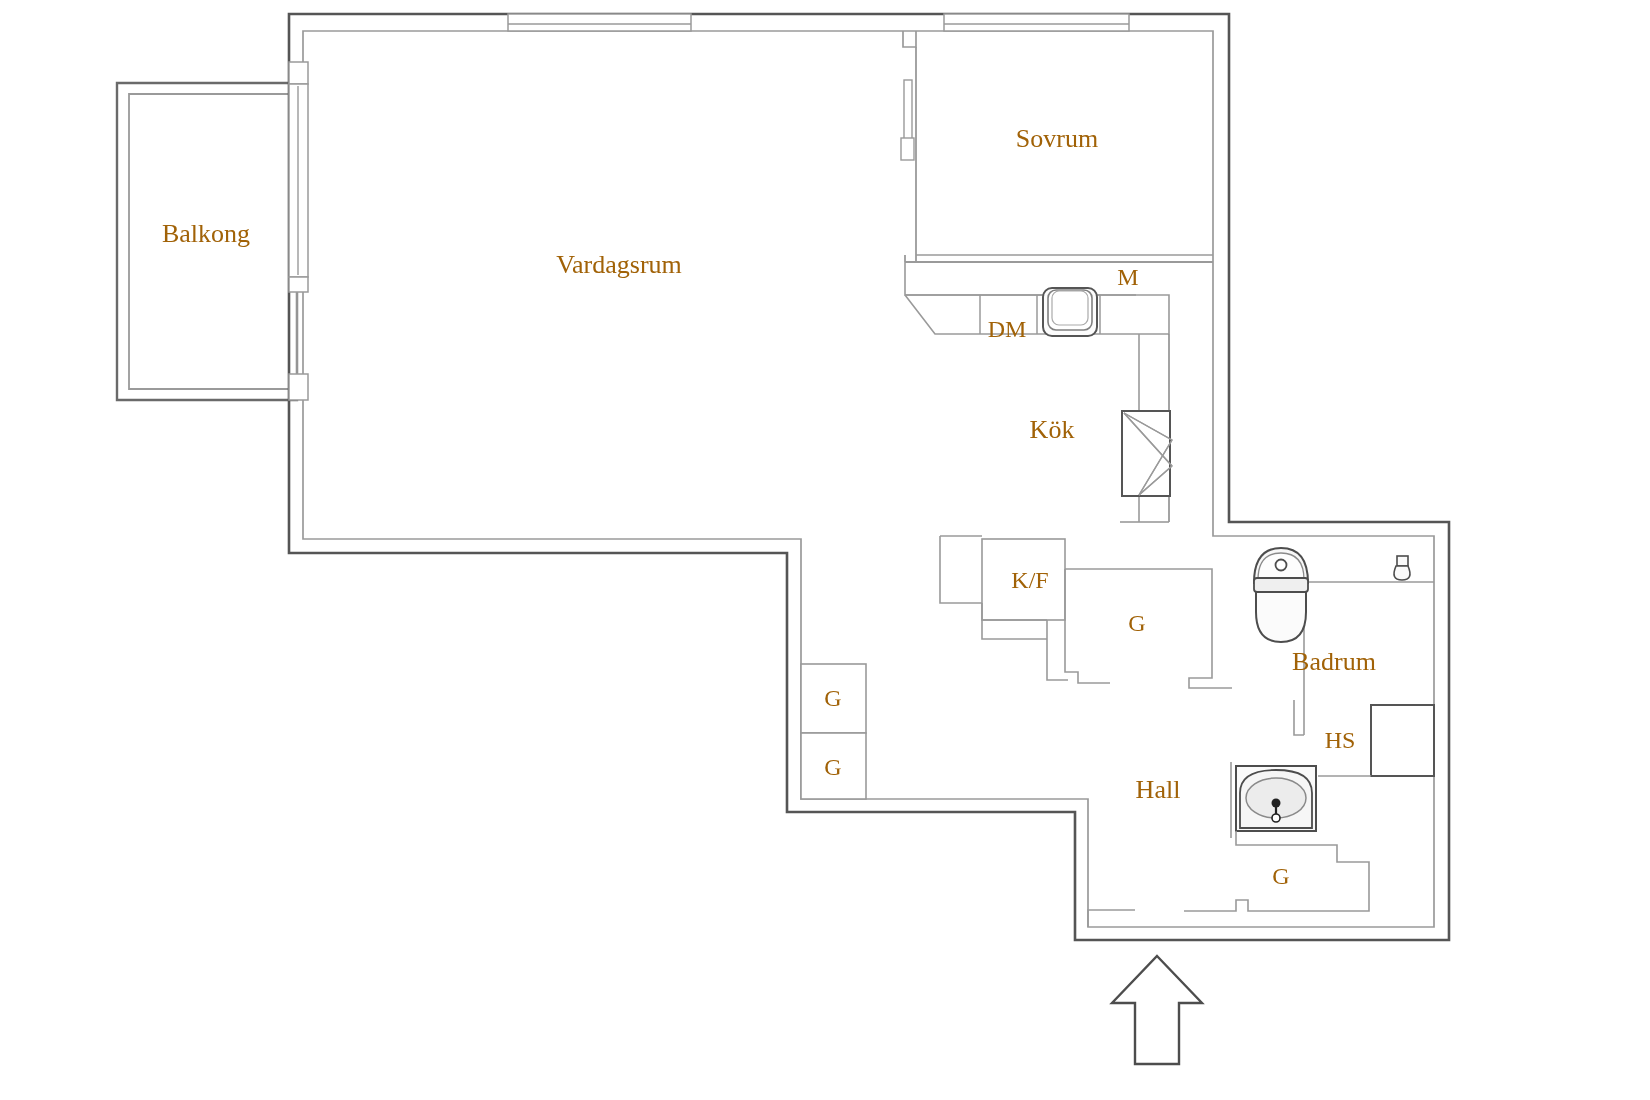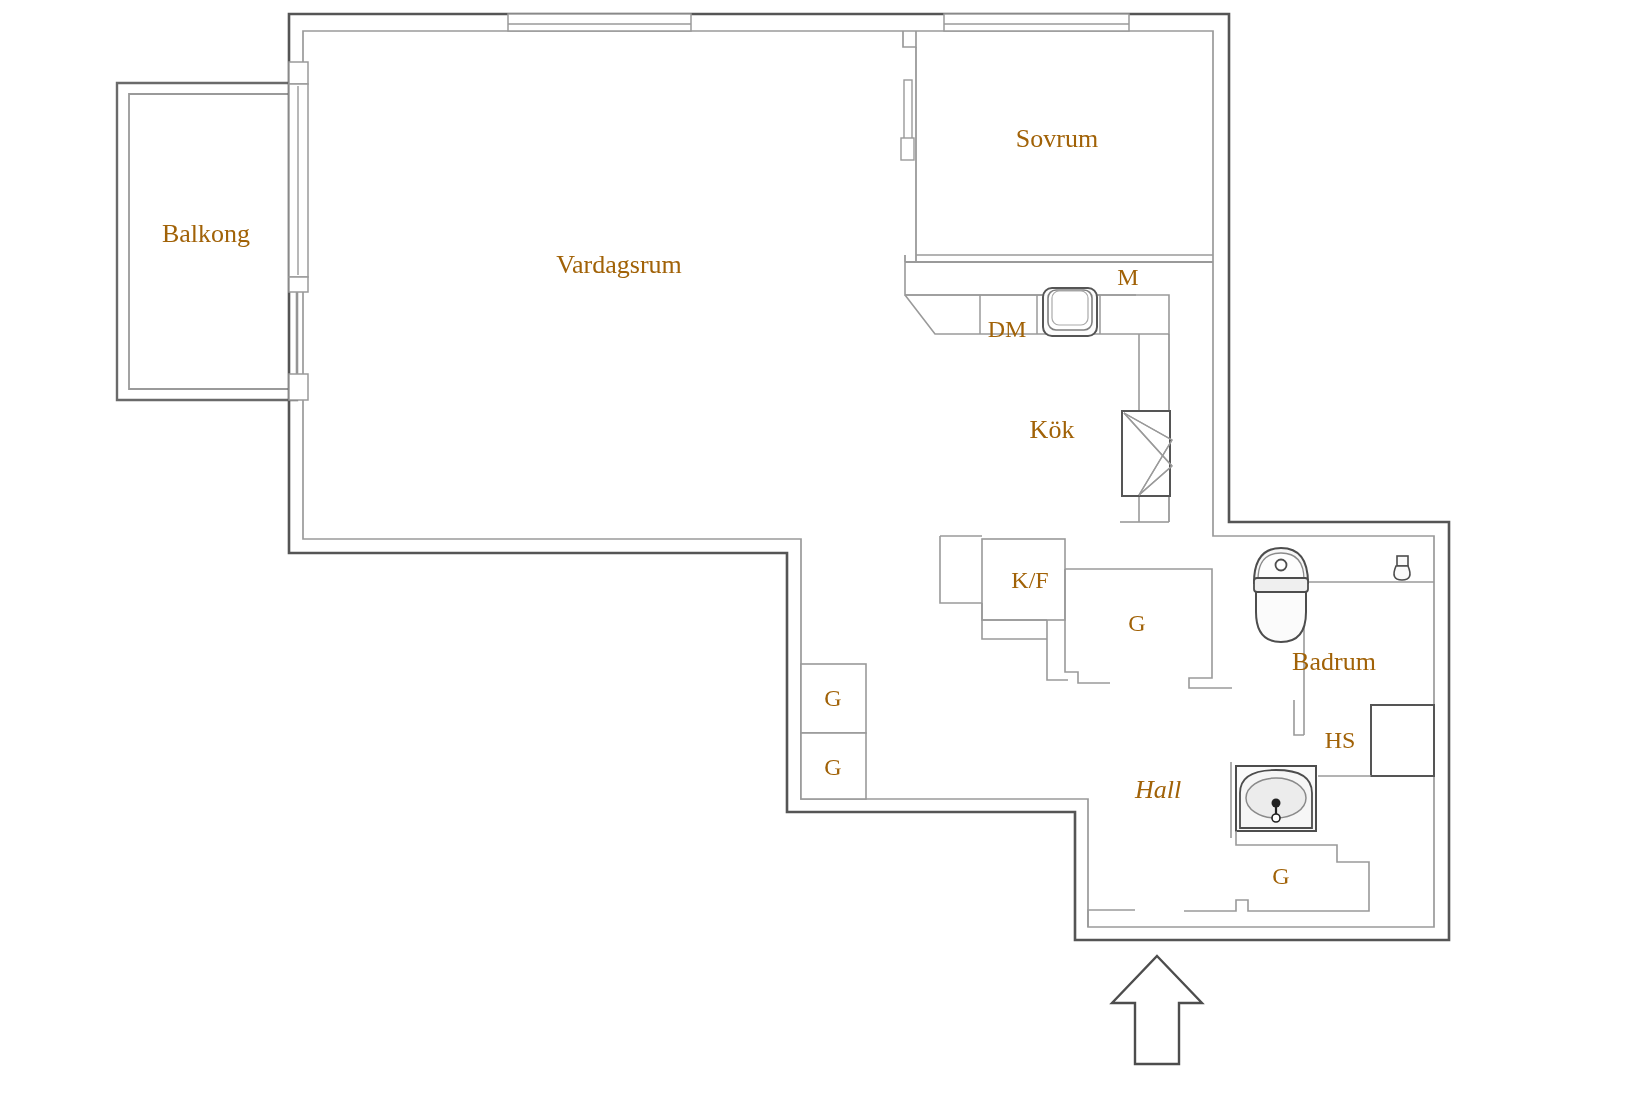--- a/index.html
+++ b/index.html
@@ -228,21 +228,21 @@
   <div class="room-label lbl-lg" style="left:206px; top:234px;">Balkong</div>
 
   <div class="room-label lbl-lg" style="left:619px; top:265px;">Vardagsrum</div>
 
   <div class="room-label lbl-lg" style="left:1057px; top:139px;">Sovrum</div>
 
   <div class="room-label lbl-lg" style="left:1052px; top:430px;">Kök</div>
 
   <div class="room-label lbl-lg" style="left:1334px; top:662px;">Badrum</div>
 
-  <div class="room-label lbl-lg" style="left:1158px; top:790px;font-style:italic;">Hall</div>
+  <div class="room-label lbl-lg" style="left:1158px; top:790px;">Hall</div>
 
   <div class="room-label lbl-md" style="left:1007px; top:329px;">DM</div>
 
   <div class="room-label lbl-md" style="left:1128px; top:277px;">M</div>
 
   <div class="room-label lbl-md" style="left:1030px; top:580px;text-align:center;">K/F</div>
 
   <div class="room-label lbl-md" style="left:1340px; top:740px;">HS</div>
 
   <div class="room-label lbl-md" style="left:1137px; top:623px;">G</div>

